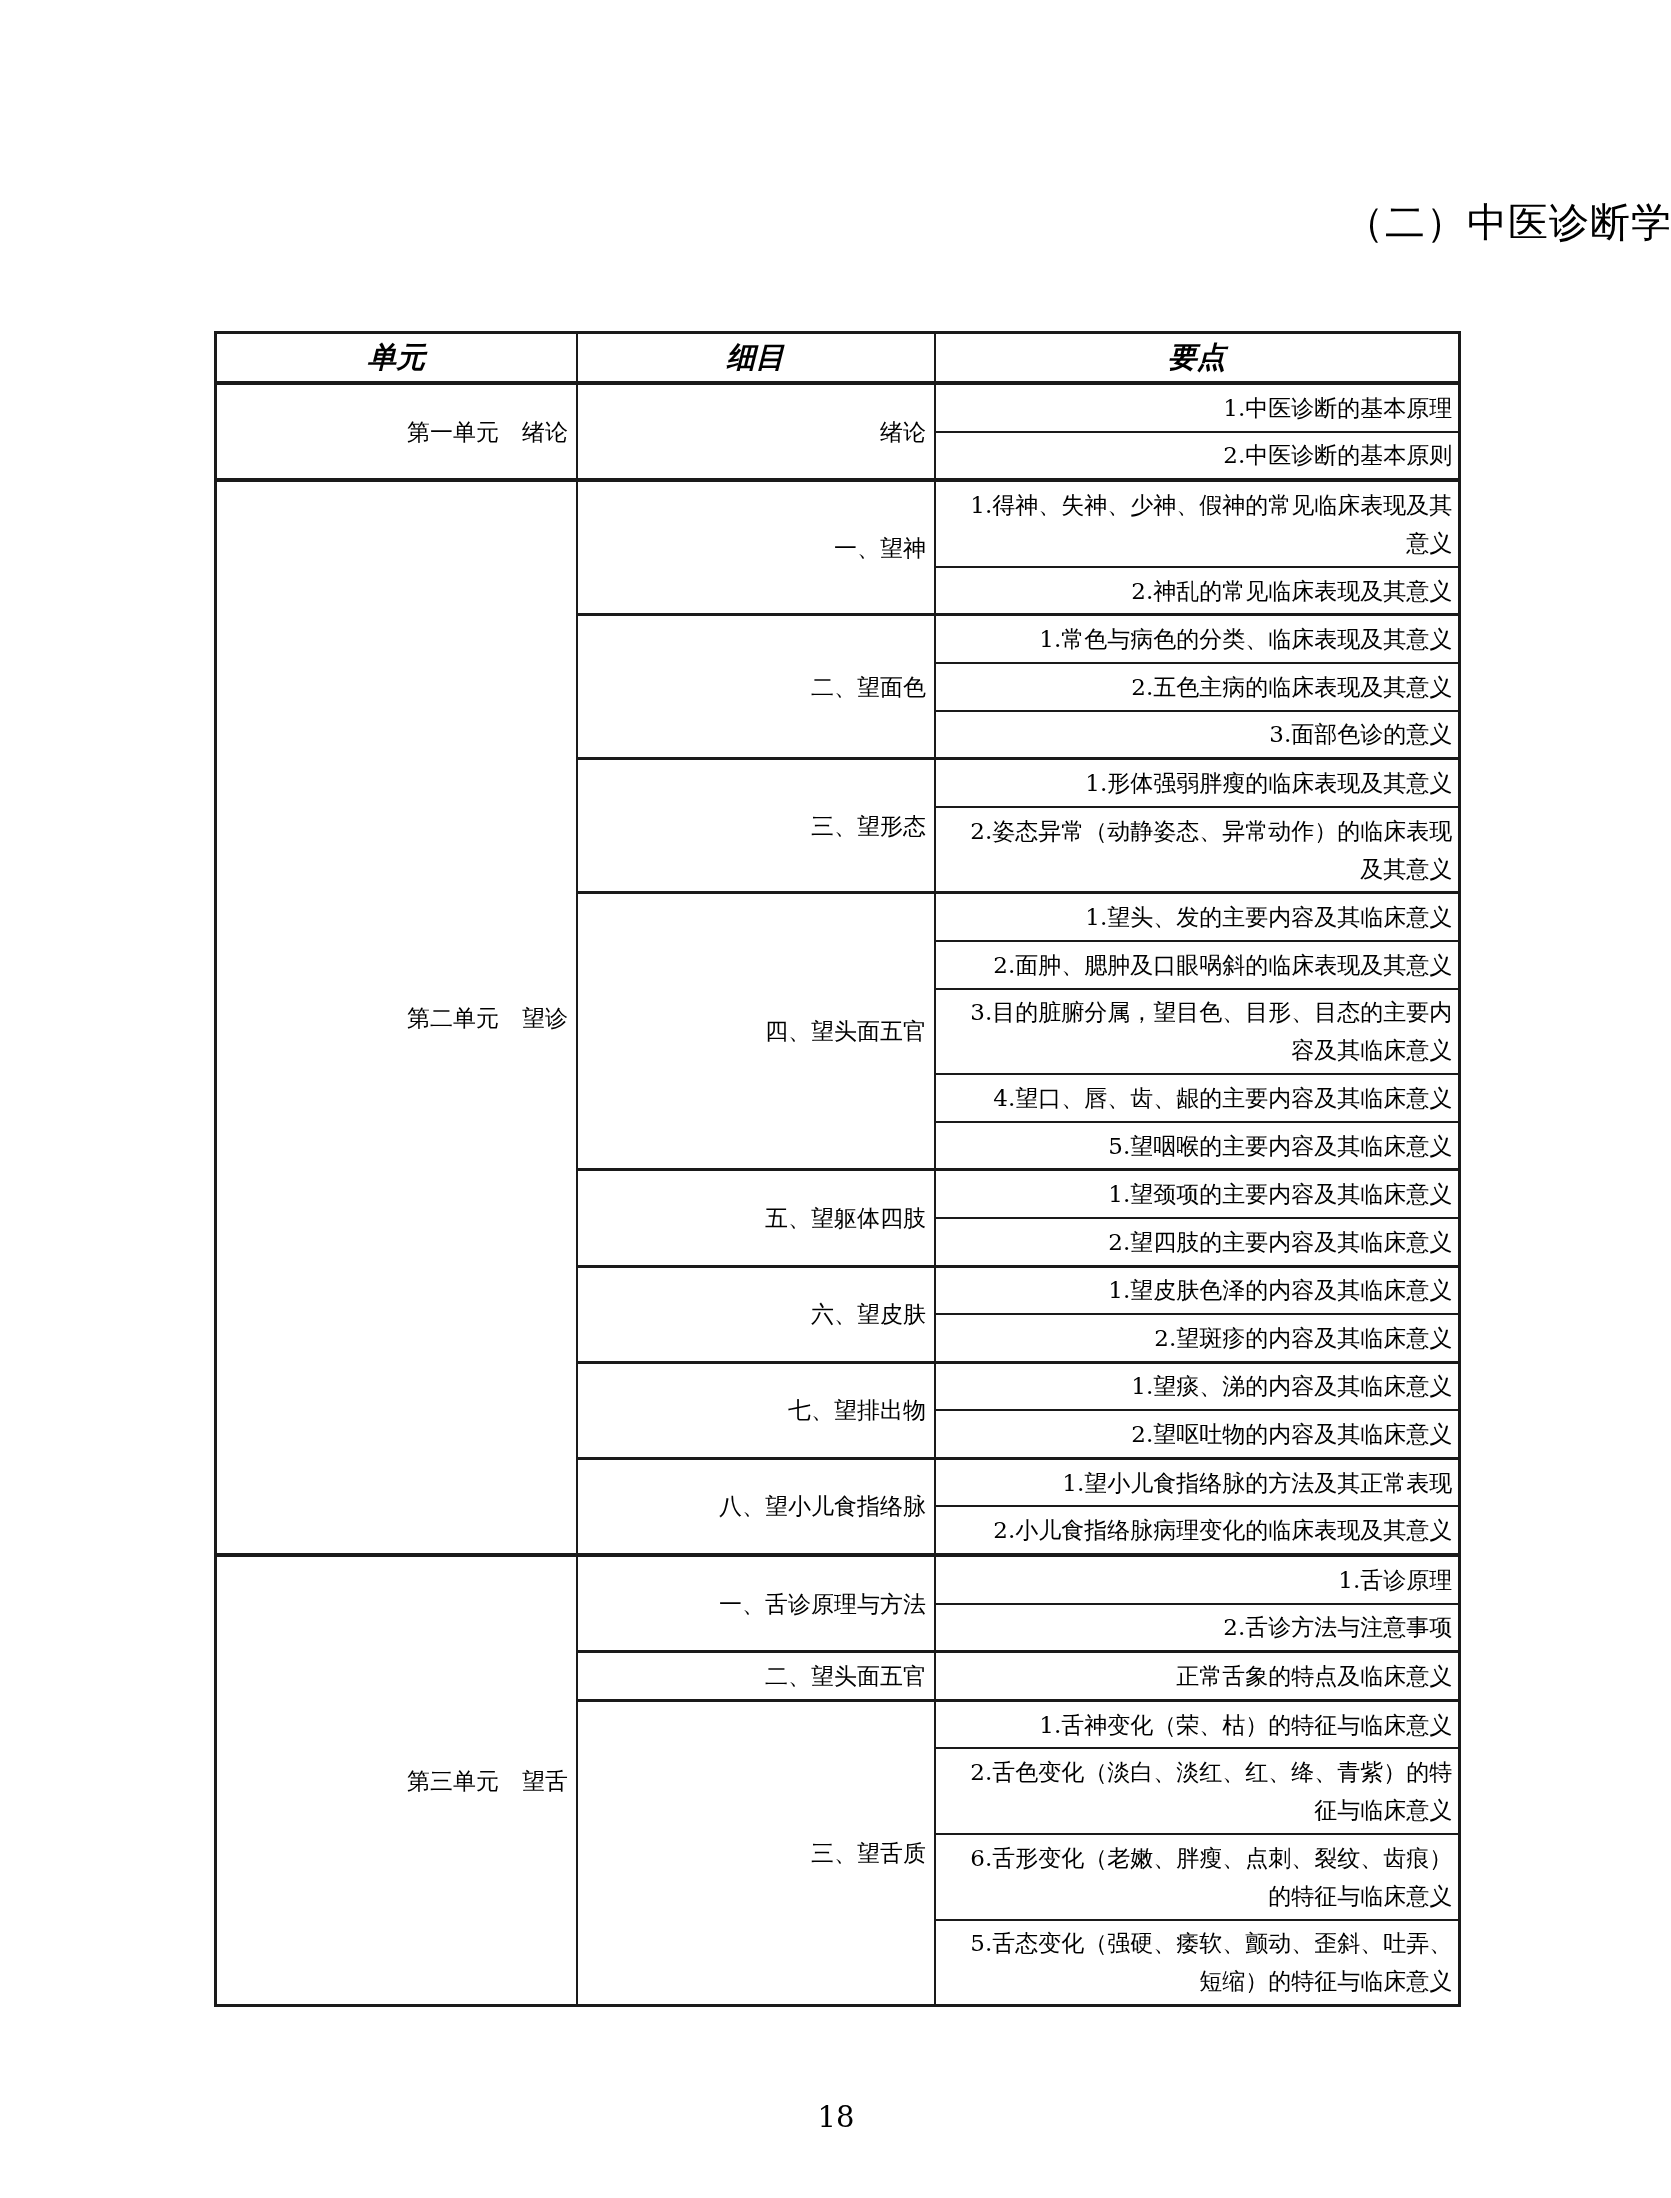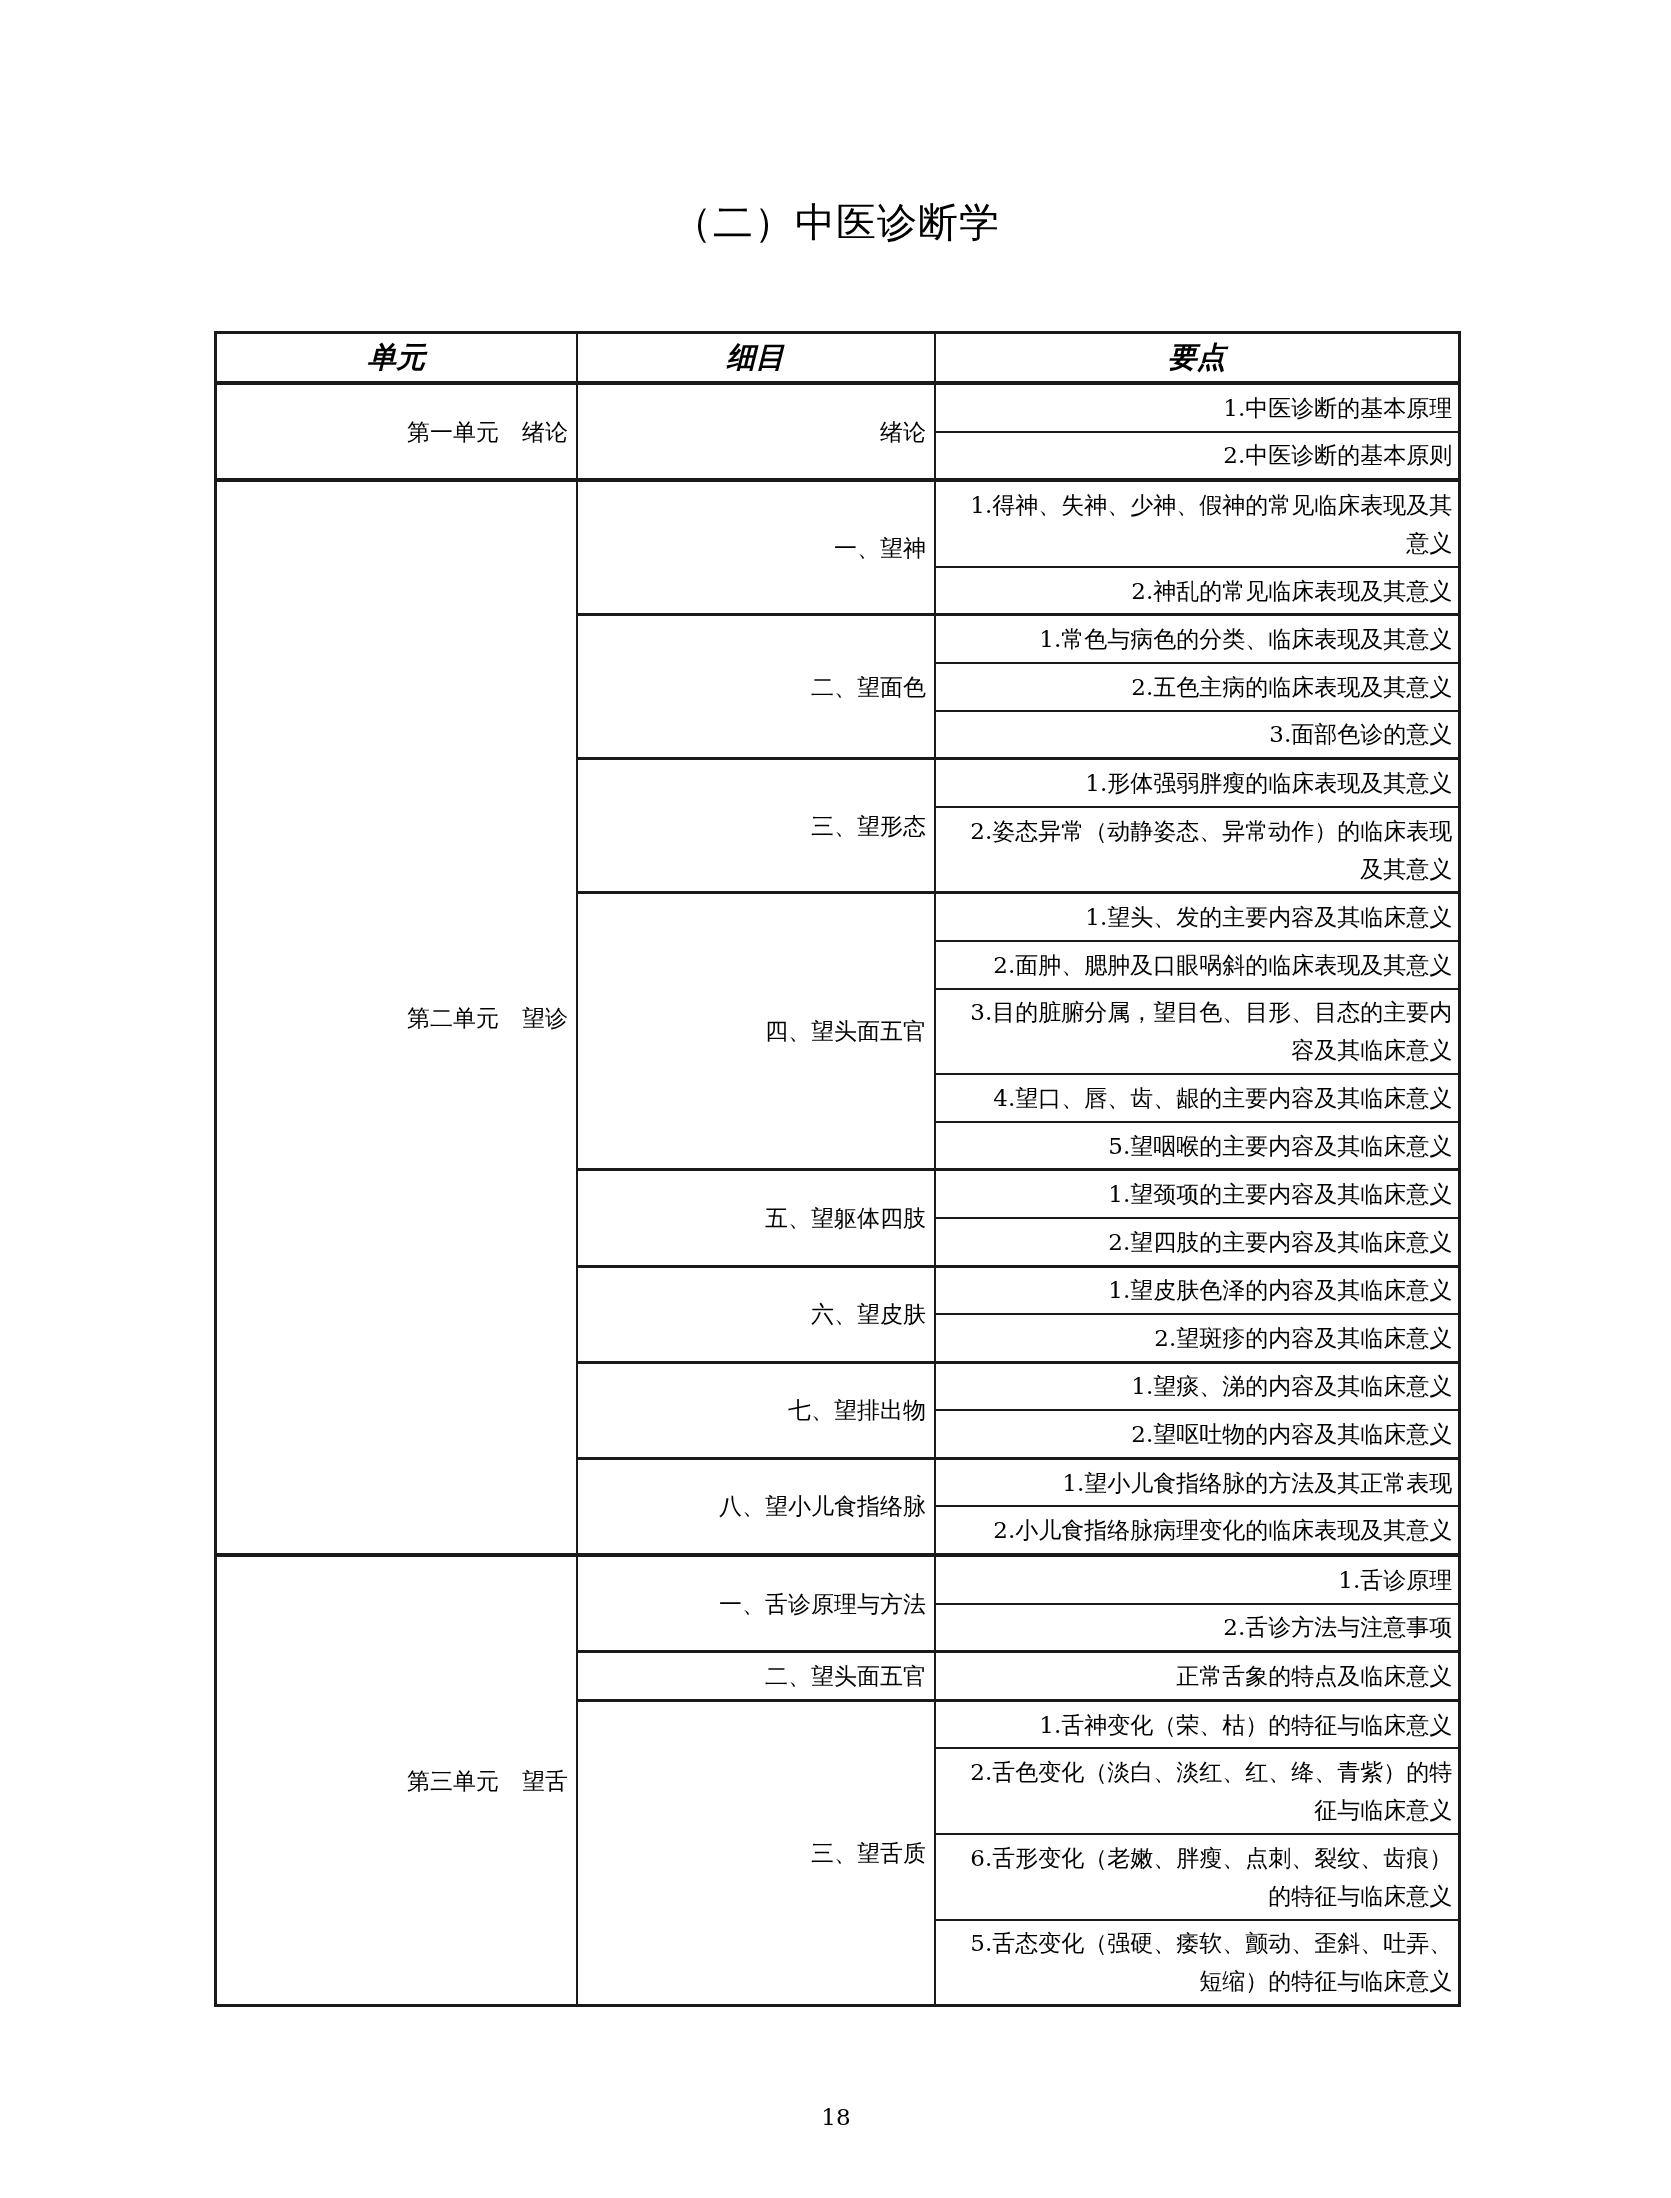--- a/index.html
+++ b/index.html
@@ -3,21 +3,21 @@
 <meta charset="utf-8">
 <style>
   html,body{margin:0;padding:0;}
   body{
     width:1672px;height:2199px;position:relative;background:#ffffff;
     font-family:"DejaVu Serif","Liberation Serif",serif;color:#000;
     overflow:hidden;
   }
   .page-title{
     position:absolute;top:196px;left:0;width:1672px;
-    text-align:center;font-size:40px;line-height:52px;letter-spacing:1px;
+    text-align:right;font-size:40px;line-height:52px;letter-spacing:1px;
     color:#000;
   }
   table.doc-table{
     position:absolute;left:214px;top:331px;width:1245px;
     border-collapse:collapse;table-layout:fixed;
     border:3.8px solid #1a1a1a;
   }
   .doc-table th,.doc-table td{
     border:2.9px solid #1a1a1a;
     vertical-align:middle;
@@ -38,21 +38,21 @@
   }
   td.point-cell{
     text-align:right;padding:3.8px 5.7px 3.8px 12.4px;
   }
   tr.h48{height:46px;}
   tr.h88{height:84px;}
   tr.sub td{border-top:3.8px solid #1a1a1a;}
   tr.sec td{border-top:4.8px solid #1a1a1a;}
   .page-number{
     position:absolute;top:2101px;left:0;width:1672px;
-    text-align:center;font-size:23px;line-height:32.5px;color:#000;
+    text-align:center;font-size:29px;line-height:32.5px;color:#000;
   }
 </style>
 </head>
 <body>
 
 <div class="page-title">（二）中医诊断学</div>
 
 <table class="doc-table">
   <colgroup>
     <col style="width:361px">

